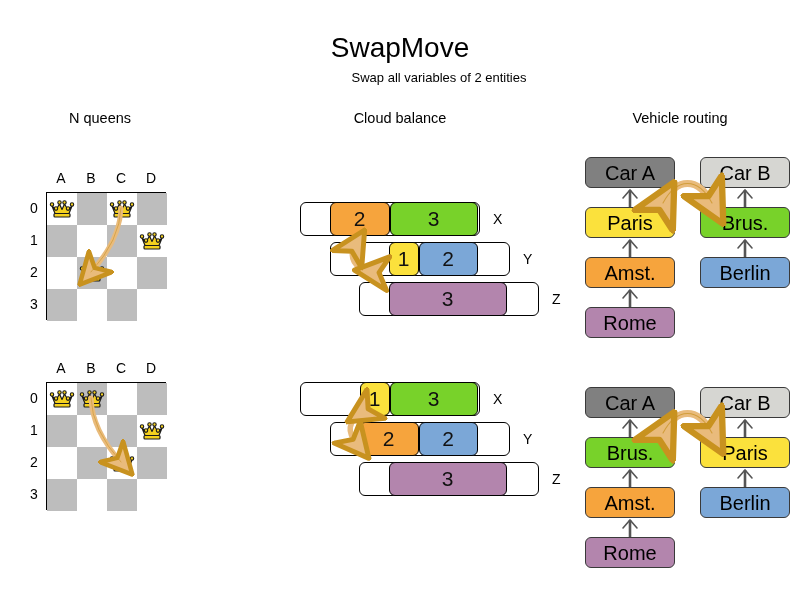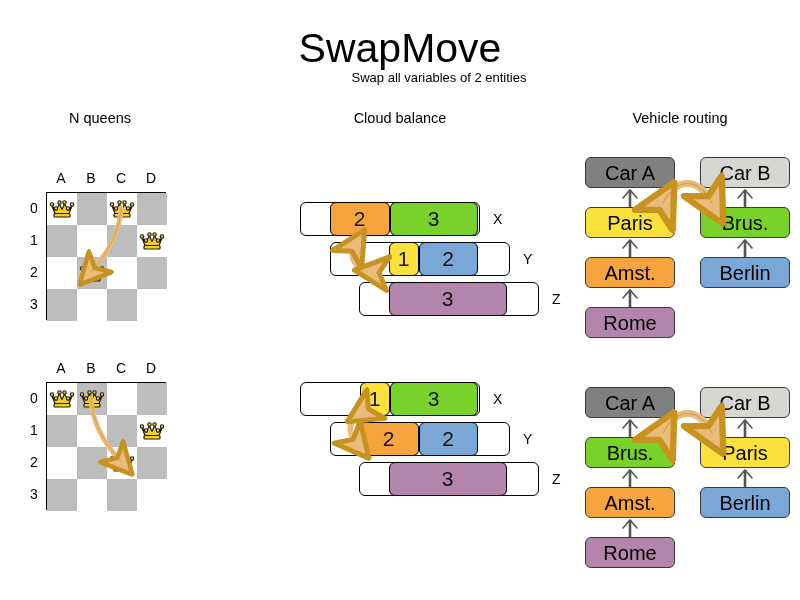--- a/index.html
+++ b/index.html
@@ -6,21 +6,21 @@
   body{
     width:800px;height:600px;background:#ffffff;
     font-family:"Liberation Sans", sans-serif;
     color:#000;overflow:hidden;position:relative;
   }
   .root{position:relative;width:800px;height:600px;}
 
   
   #page-title{
     position:absolute;left:0;top:24px;width:800px;text-align:center;
-    font-size:41px;font-weight:400;line-height:48px;letter-spacing:0px;
+    font-size:28px;font-weight:400;line-height:48px;letter-spacing:0px;
   }
   #page-subtitle{
     position:absolute;left:0;top:70px;width:800px;text-align:center;
     font-size:13px;font-weight:400;margin-left:39px;
   }
   .col-header{
     position:absolute;text-align:center;font-size:14.5px;line-height:21px;
   }
 
   

